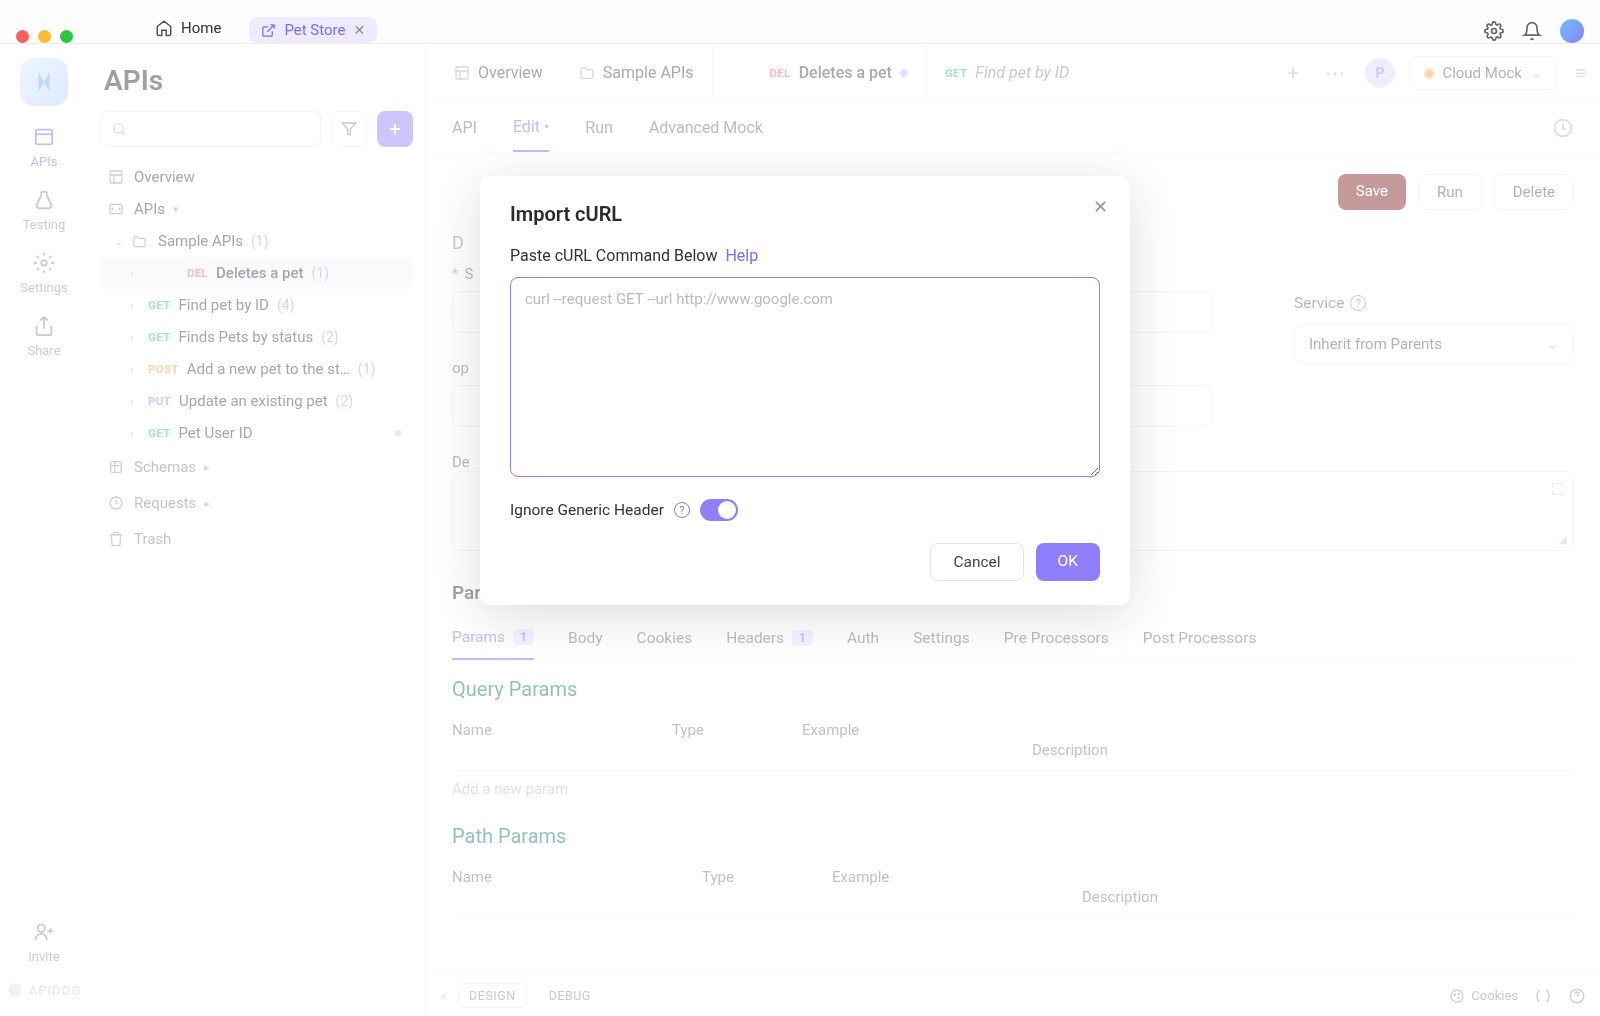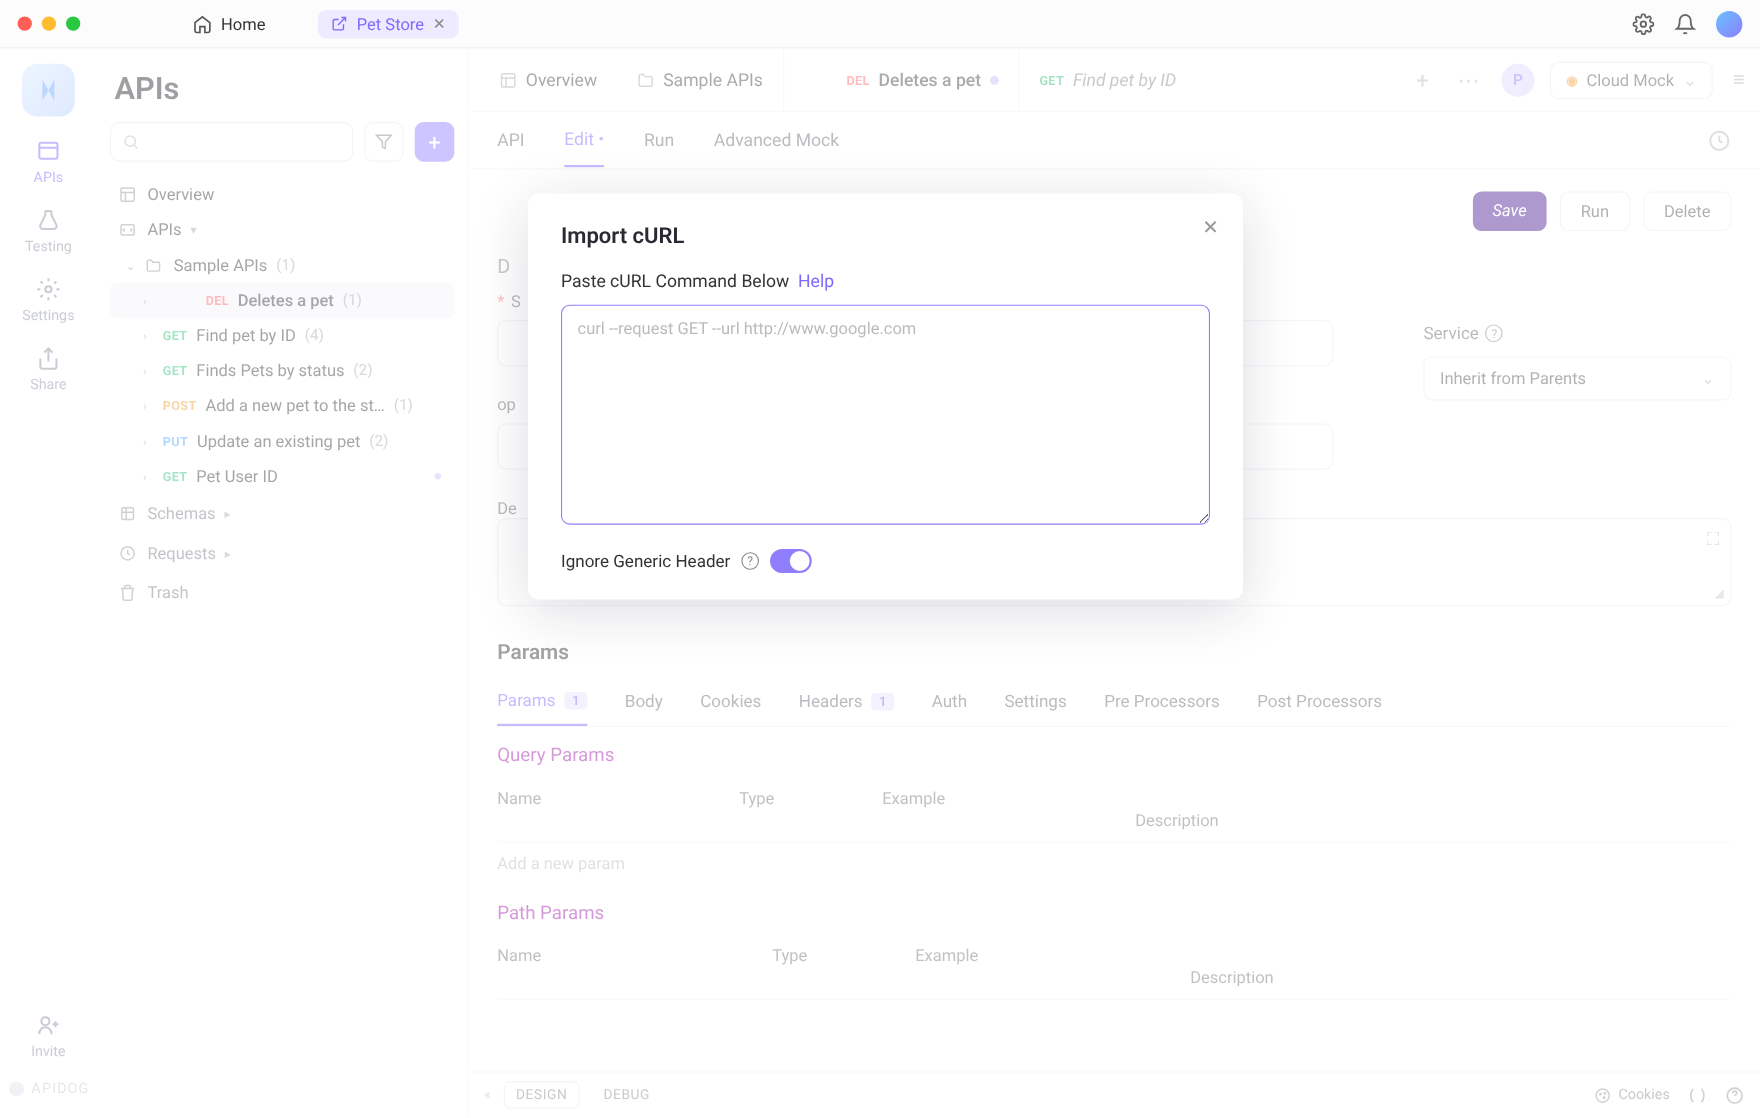--- a/index.html
+++ b/index.html
@@ -1,19 +1,19 @@
 <!DOCTYPE html>
 <html><head>
 <meta charset="utf-8">
 <style>
 * { box-sizing: border-box; margin: 0; padding: 0; font-family: -apple-system, BlinkMacSystemFont, "Segoe UI", Roboto, sans-serif; }
 body { width: 1600px; height: 1016px; background: #fff; overflow: hidden; position: relative; }
 
 
-.titlebar { height: 44px; display: flex; align-items: center; padding: 0 16px; background: #fcfcfd; border-bottom: 1px solid #eee; position: relative; gap: 20px; }
+.titlebar { height: 44px; display: flex; align-items: flex-end; padding: 0 16px; background: #fcfcfd; border-bottom: 1px solid #eee; position: relative; }
 .traffic-lights { display: flex; gap: 9px; margin-right: 70px; }
 .tl { width: 13px; height: 13px; border-radius: 50%; }
 .tl.red { background: #ff5f57; } .tl.yellow { background: #febc2e; } .tl.green { background: #28c840; }
 .home-tab { display: flex; align-items: center; gap: 8px; padding: 6px 12px; cursor: pointer; color: #333; font-size: 15px; }
 .petstore-tab { display: flex; align-items: center; gap: 8px; padding: 4px 12px; background: #eeeaff; border-radius: 8px; color: #7c6bff; font-size: 15px; margin-left: 16px; }
 .petstore-tab .close { color: #888; font-size: 14px; cursor: pointer; }
 .titlebar-right { position: absolute; right: 16px; display: flex; align-items: center; gap: 18px; }
 .titlebar-right .ticon { width: 20px; height: 20px; color: #666; cursor: pointer; }
 .avatar-img { width: 24px; height: 24px; border-radius: 50%; background: linear-gradient(135deg,#6bc1ff,#8b7fff); }
 
@@ -64,31 +64,31 @@
 
 .subtabs { height: 52px; display: flex; align-items: center; padding: 0 26px; gap: 36px; font-size: 16px; color: #6a6a74; border-bottom: 1px solid #f0f0f3; position:relative;}
 .subtabs .st { cursor: pointer; padding: 14px 0; }
 .subtabs .st.active { color: #7c6bff; border-bottom: 2px solid #7c6bff; }
 .subtabs .st .unsaved { color:#8f7fff; }
 .history-icon { margin-left:auto;color:#b5b5c2;}
 
 .content { padding: 20px 26px; overflow-y: auto; flex: 1; }
 .action-row { display: flex; gap: 12px; margin-bottom: 22px; justify-content:flex-end;}
 .btn { padding: 8px 18px; border-radius: 8px; font-size: 15px; cursor: pointer; border: 1px solid #e6e6eb; background:#fff; color:#555;}
-.btn.primary { background: #4c1d95; color: #fff; border: none; font-style: italic; }
+.btn.primary { background: #7f1d1d; color: #fff; border: none; }
 .section-title { font-size: 19px; font-weight: 600; color: #333; margin: 14px 0 12px; }
 .lbl { font-size:15px; color:#666; display:flex;align-items:center;gap:6px;}
 .lbl .req { color:#ff6b6b; }
 .field-box { height:42px; border:1px solid #e8e8ee; border-radius:8px; margin-top:8px;}
 .params-area { margin-top: 30px; }
 .params-tabs { display:flex; gap:34px; font-size:15.5px; color:#6a6a74; border-bottom:1px solid #f0f0f3; }
 .params-tabs .pt { padding:12px 0; cursor:pointer; display:flex;align-items:center;gap:8px;}
 .params-tabs .pt.active { color:#7c6bff; border-bottom:2px solid #7c6bff; }
 .badge { background:#e8e3ff;color:#7c6bff;font-size:12px;padding:1px 7px;border-radius:4px;font-weight:600;}
-.sub-h { font-size:17px;color:#a21caf;margin:16px 0 10px;}
+.sub-h { font-size:20px;color:#0f766e;margin:16px 0 10px;}
 .tbl-head { display:flex; padding:10px 0; color:#777; font-size:15px; border-bottom:1px solid #f3f3f6;}
 .th-name{width:220px;} .th-type{width:130px;} .th-ex{width:230px;} .th-desc{flex:1;margin-top:20px;}
 .th-name2{width:250px;} .th-type2{width:130px;} .th-ex2{width:250px;}
 .add-param { color:#bbb; font-size:15px; padding:10px 0;}
 .service-col { position:absolute; right:26px; top:140px; width:280px;}
 .service-col .lbl2 { color:#666;font-size:15.5px;display:flex;align-items:center;gap:6px;}
 .service-select { margin-top:12px;border:1px solid #e8e8ee;border-radius:8px;padding:10px 14px;display:flex;align-items:center;justify-content:space-between;color:#555;font-size:15px;}
 .desc-box { border:1px solid #e8e8ee;border-radius:8px;height:80px;position:relative;}
 .desc-box .expand{position:absolute;top:8px;right:10px;color:#bbb;}
 .desc-box .resize{position:absolute;bottom:4px;right:6px;color:#ccc;font-size:11px;}
@@ -501,13 +501,17 @@
     <a>Help</a>
   </div>
   <textarea placeholder="curl --request GET --url http://www.google.com" style=""></textarea>
   <div class="toggle-row">
     <span>Ignore Generic Header</span>
     <span class="qicon">?</span>
     <div class="toggle">
         <div class="knob"></div>
       </div>
   </div>
+  <div class="modal-actions">
+    <div class="mbtn cancel">Cancel</div>
+    <div class="mbtn ok">OK</div>
+  </div>
 </div>
 
 </body></html>

